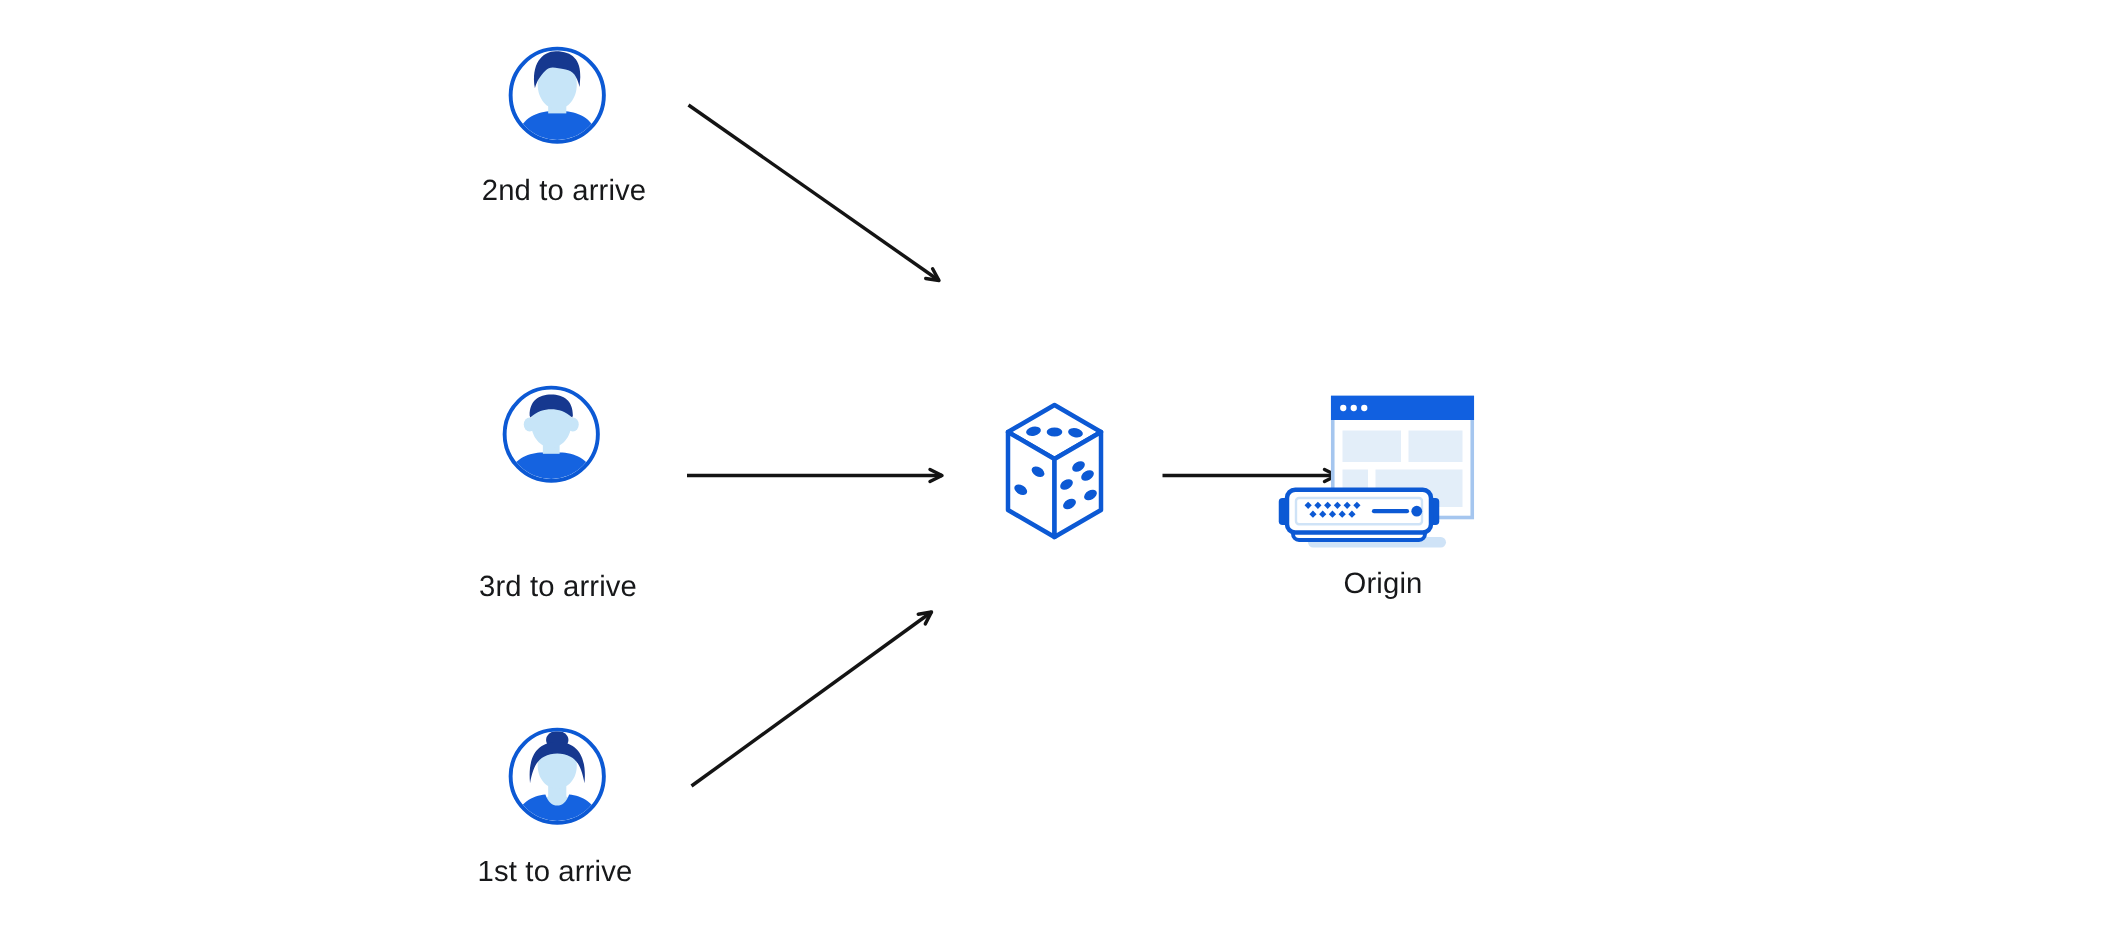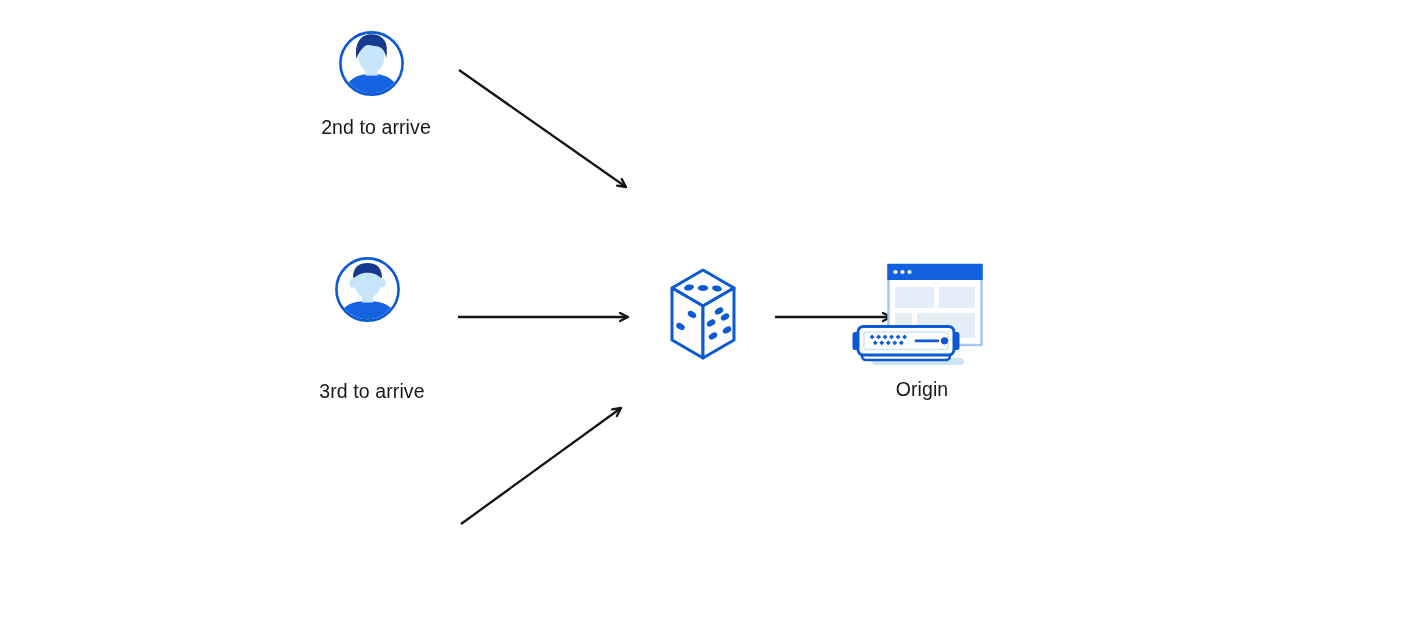--- a/index.html
+++ b/index.html
@@ -80,20 +80,39 @@
         <rect x="30" y="34" width="12" height="16" fill="#c7e5f8"></rect>
         <ellipse cx="20.5" cy="29" rx="4.2" ry="5" fill="#c7e5f8"></ellipse>
         <ellipse cx="51.5" cy="29" rx="4.2" ry="5" fill="#c7e5f8"></ellipse>
         <path d="M36,11 C45.5,11 50.5,18 50.5,27.5 C50.5,38 43.5,45.5 36,45.5 C28.5,45.5 21.5,38 21.5,27.5 C21.5,18 26.5,11 36,11 Z" fill="#c7e5f8"></path>
         <path d="M20.5,22.5 C20.5,12 27,7.5 36,7.5 C45,7.5 51.5,12 51.5,22.5 L51,24 C46.5,19.5 41,18 36,18 C31,18 25.5,19.5 21,24 Z" fill="#16388f"></path>
       </g>
     </svg>
     <div class="node-label" style="left:38px; top:86px;margin-top:38px;">3rd to arrive</div>
   </div>
 
+  <div class="abs" style="left:338px; top:484px;">
+    <svg width="67" height="67" viewBox="0 0 72 72">
+      <defs>
+          <clipPath id="c3">
+            <circle cx="36" cy="36" r="32"></circle>
+          </clipPath>
+        </defs>
+      <circle cx="36" cy="36" r="33.4" fill="#ffffff" stroke="#0c59d4" stroke-width="2.8"></circle>
+      <g clip-path="url(#c3)">
+        <rect x="29.5" y="36" width="13" height="16" fill="#c7e5f8"></rect>
+        <path d="M24,60 C24,52 29,49.5 36,49.5 C43,49.5 48,52 48,60 Z" fill="#c7e5f8"></path>
+        <path d="M4,74 C6,56 17,50 27.5,49 C29.5,54.5 32.5,57 36,57 C39.5,57 42.5,54.5 44.5,49 C55,50 66,56 68,74 Z" fill="#1563e0"></path>
+        <ellipse cx="36" cy="10" rx="8" ry="6.5" fill="#16388f"></ellipse>
+        <path d="M36,12 C45,12 50,19 50,28.5 C50,38 43.5,45 36,45 C28.5,45 22,38 22,28.5 C22,19 27,12 36,12 Z" fill="#c7e5f8"></path>
+        <path d="M16.5,41 C14.5,20 23,11.5 36,11.5 C49,11.5 57.5,20 55.5,41 C53.5,30 50.5,24.5 45.5,22 C39.5,19 32.5,19 26.5,22 C21.5,24.5 18.5,30 16.5,41 Z" fill="#16388f"></path>
+      </g>
+    </svg>
+    <div class="node-label" style="left:32px; top:86px;">1st to arrive</div>
+  </div>
 
   <div class="abs" style="left:667px; top:267px;">
     <svg width="72" height="94" viewBox="0 0 72 94">
       <g fill="#ffffff" stroke="#0c59d4" stroke-width="3" stroke-linejoin="round">
         <path d="M36,3 L67,21 L36,39 L5,21 Z"></path>
         <path d="M5,21 L36,39 L36,91 L5,73 Z"></path>
         <path d="M36,39 L67,21 L67,73 L36,91 Z"></path>
       </g>
       <g fill="#0c59d4">
         <ellipse cx="22" cy="20.5" rx="5" ry="3" transform="rotate(-12 22 20.5)"></ellipse>

